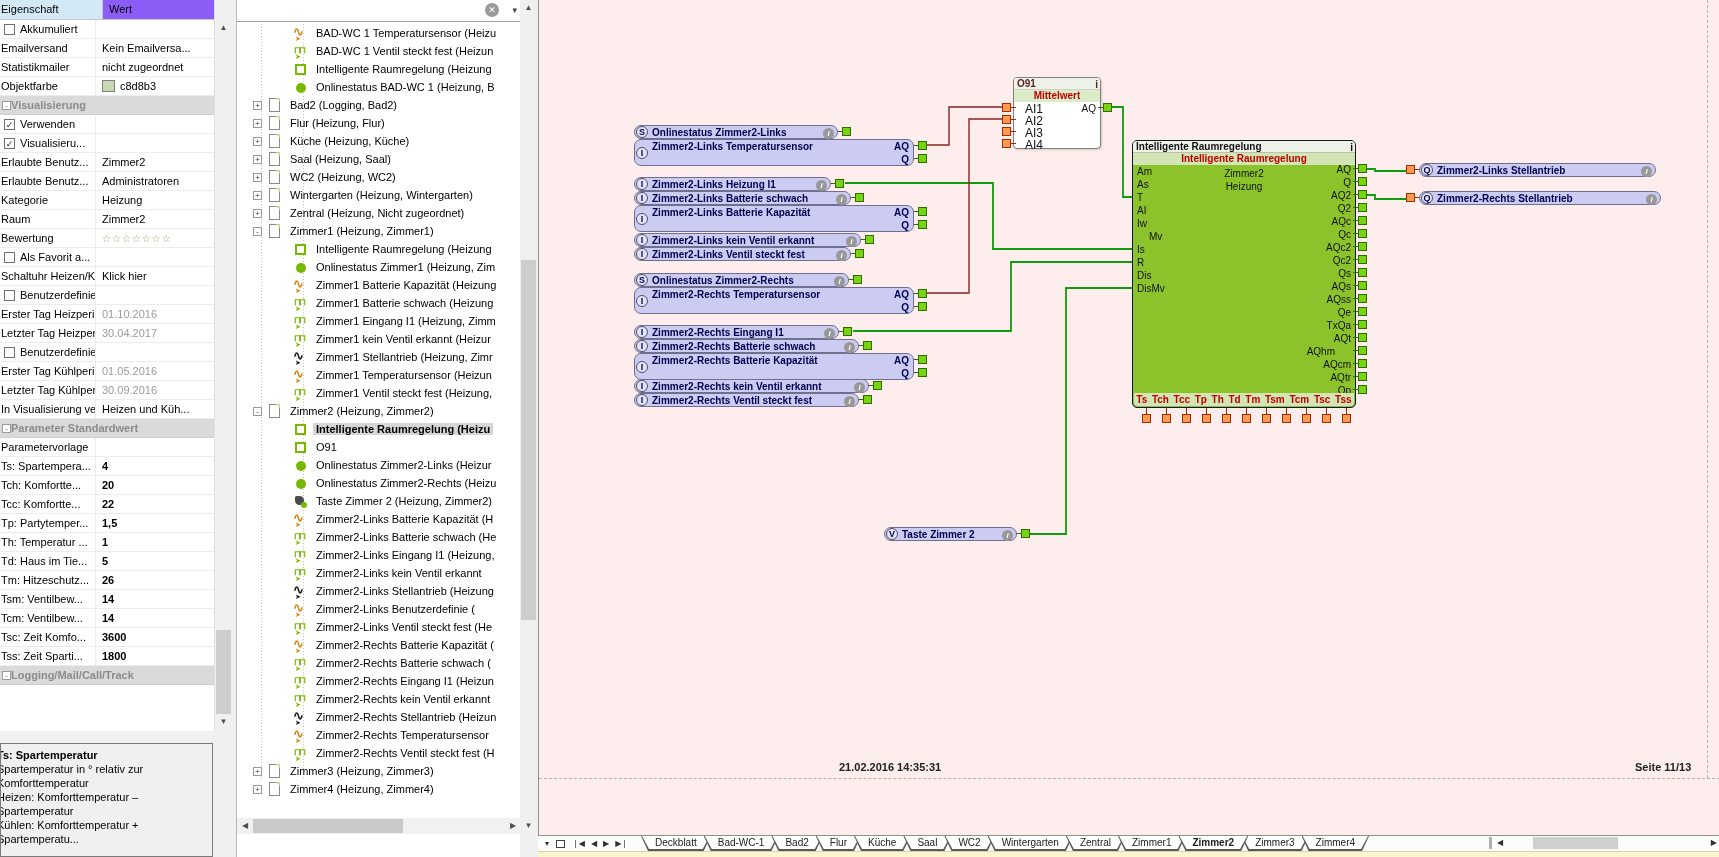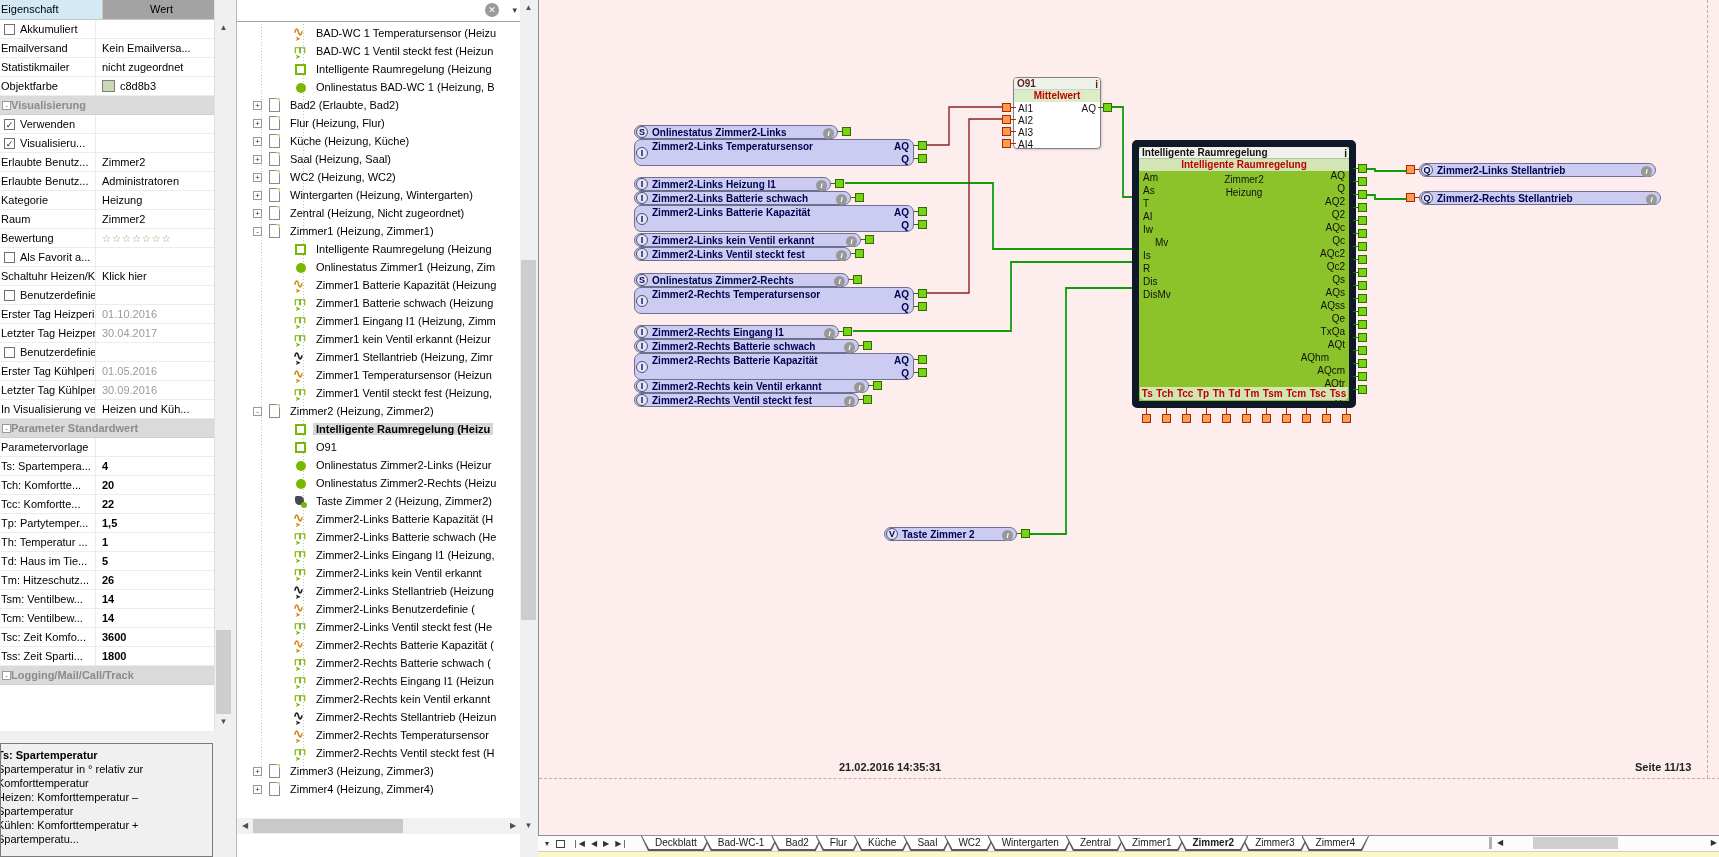--- a/index.html
+++ b/index.html
@@ -5,21 +5,21 @@
   html,body{margin:0;padding:0;width:1719px;height:857px;overflow:hidden;
     font-family:"Liberation Sans",sans-serif;background:#f0f0f0;position:relative;}
   *{box-sizing:border-box;}
   .abs{position:absolute;}
 
   
   #props{left:0;top:0;width:214px;height:731px;background:#fff;overflow:hidden;}
   #props-inner{margin-left:-7px;}
   .ph{display:flex;height:20px;border-bottom:1px solid #c8c8c8;font-size:11px;}
   .ph .c1{width:110px;background:#d3e9f6;padding:3px 0 0 8px;border-right:1px solid #c8c8c8;}
-  .ph .c2{flex:1;background:#a3a3a3;padding:3px 0 0 6px;text-align:center;}
+  .ph .c2{flex:1;background:#8b5cf6;padding:3px 0 0 6px;}
   .prow{display:flex;height:19px;font-size:11px;border-bottom:1px solid #ececec;align-items:center;}
   .prow .pl{width:103px;padding-left:8px;border-right:1px solid #ececec;white-space:nowrap;overflow:hidden;height:100%;display:flex;align-items:center;}
   .prow .pv{flex:1;padding-left:6px;white-space:nowrap;overflow:hidden;}
   .prow.sect{background:#dadada;border-bottom:1px solid #cfcfcf;}
   .prow.sect .sl{color:#8b8b8b;font-weight:bold;padding-left:18px;white-space:nowrap;}
   .sect-box{position:absolute;left:2px;width:9px;height:9px;border:1px solid #9a9a9a;background:#fff;
     font-size:8px;line-height:7px;text-align:center;color:#666;}
   .cb{width:11px;height:11px;border:1px solid #707070;background:#fff;margin:0 5px 0 3px;flex:none;
     font-size:9px;line-height:10px;text-align:center;color:#222;}
   .pv.gray{color:#9b9b9b;}
@@ -94,25 +94,25 @@
   .conn{position:absolute;width:9px;height:9px;border:1px solid #2f6b00;background:#76d413;}
   .conn.org{border-color:#a62a00;background:#ff9a50;}
   .stub{position:absolute;background:#2f6b00;}
   .stub.org{background:#a62a00;}
 
   #o91{position:absolute;left:474px;top:77px;width:88px;height:72px;background:#fff;border:1px solid #808080;
     border-radius:4px;box-shadow:1px 1px 2px rgba(0,0,0,.15);}
   #o91 .t{height:12px;background:#eef2e8;border-radius:3px 3px 0 0;border-bottom:1px solid #cfcfcf;
     font-size:10px;font-weight:bold;color:#5a1f1f;padding:0 3px;line-height:12px;}
   #o91 .s{height:12px;background:#dcecc8;color:#c00000;font-weight:bold;font-size:10px;text-align:center;line-height:12px;}
-  #o91 .r{position:absolute;left:4px;font-size:10px;line-height:12px;color:#111;}
+  #o91 .r{position:absolute;left:11px;font-size:12px;line-height:12px;color:#111;}
   #o91 .aq{position:absolute;right:4px;top:25px;font-size:10px;color:#111;}
 
   #mainblock{position:absolute;left:593px;top:140px;width:224px;height:268px;background:#8cc32a;
-    border:7px solid #0f172a;border-radius:5px;}
+    border:1px solid #0f172a;border-radius:5px;}
   #mainblock .t{height:12px;background:#eef2e8;border-radius:4px 4px 0 0;border-bottom:1px solid #b8c4a8;
     font-size:10px;font-weight:bold;color:#111;padding:0 3px;line-height:12px;}
   #mainblock .s{height:12px;background:#d3e5b5;color:#c00000;font-weight:bold;font-size:10px;text-align:center;line-height:12px;}
   #mainblock .ctr{position:absolute;left:0;width:100%;text-align:center;font-size:10px;color:#111;}
   .mport{position:absolute;font-size:10px;line-height:12px;color:#101010;}
   #mb-params{position:absolute;left:1px;right:1px;bottom:1px;height:13px;background:#d3e5b5;border-radius:0 0 4px 4px;
     display:flex;justify-content:space-around;align-items:center;}
   #mb-params span{color:#c00000;font-weight:bold;font-size:10px;}
 
   
@@ -415,21 +415,21 @@
         <span class="lbl">Onlinestatus BAD-WC 1 (Heizung, B</span>
       </div>
       <div class="trow">
         <span style="flex: 0 0 auto; width: 16px;"></span>
         <span class="exp">+</span>
         <span class="ticon">
           <span class="pg">
             <i></i>
           </span>
         </span>
-        <span class="lbl">Bad2 (Erlaubte, Bad2)</span>
+        <span class="lbl">Bad2 (Logging, Bad2)</span>
       </div>
       <div class="trow">
         <span style="flex: 0 0 auto; width: 16px;"></span>
         <span class="exp">+</span>
         <span class="ticon">
           <span class="pg">
             <i></i>
           </span>
         </span>
         <span class="lbl">Flur (Heizung, Flur)</span>

